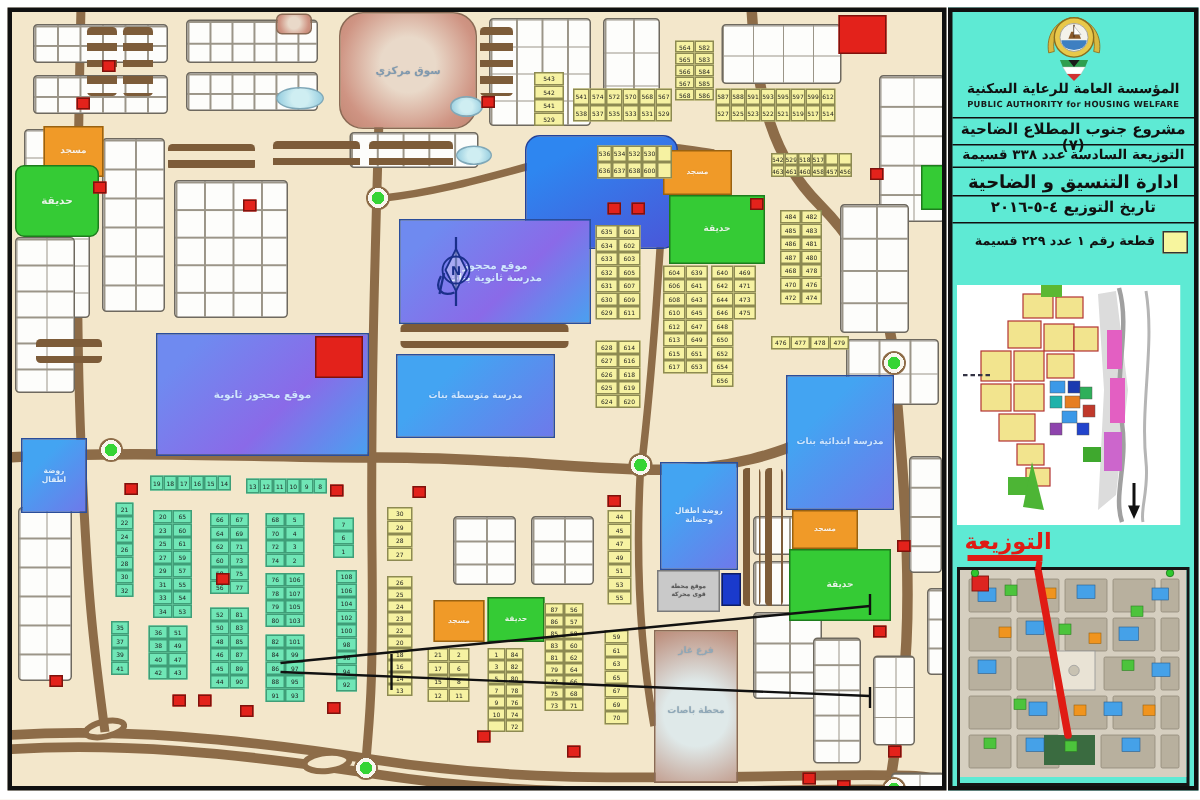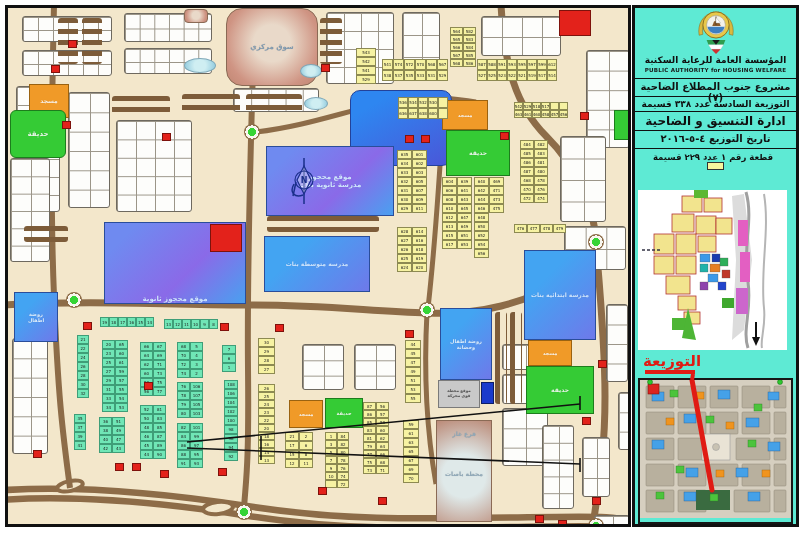--- a/index.html
+++ b/index.html
@@ -128,21 +128,21 @@
           <span class="flabel" style="font-size: 7px;">حديقة</span>
         </div>
         <div class="feat c-lake" style="left: 342px; top: 82px; width: 102px; height: 76px; border-radius: 10px;"></div>
         <div class="feat c-blueP" style="left: 258px; top: 138px; width: 128px; height: 70px;">
           <span class="flabel" style="font-size: 7px; color: rgb(207, 230, 255);">موقع محجوز
 مدرسة ثانوية بنات</span>
         </div>
         <div class="feat c-blue" style="left: 256px; top: 228px; width: 106px; height: 56px;">
           <span class="flabel" style="font-size: 6px; color: rgb(207, 230, 255);">مدرسة متوسطة بنات</span>
         </div>
-        <div class="feat c-blueP" style="left: 96px; top: 214px; width: 142px; height: 82px; align-items: flex-end;">
+        <div class="feat c-blueP" style="left: 96px; top: 214px; width: 142px; height: 82px;">
           <span class="flabel" style="font-size: 7px; color: rgb(207, 230, 255);">موقع محجوز ثانوية</span>
         </div>
         <div class="feat c-red" style="left: 202px; top: 216px; width: 32px; height: 28px;"></div>
         <div class="feat c-blue" style="left: 6px; top: 284px; width: 44px; height: 50px;">
           <span class="flabel" style="font-size: 5px; color: rgb(220, 238, 255);">روضة
 اطفال</span>
         </div>
         <div class="feat c-orange" style="left: 434px; top: 92px; width: 46px; height: 30px;">
           <span class="flabel" style="font-size: 5px;">مسجد</span>
         </div>
@@ -637,21 +637,21 @@
     <div class="sep" style="top:70px;"></div>
     <div class="abs ar prow0">مشروع جنوب المطلاع الضاحية (٧)</div>
     <div class="sep" style="top:88px;"></div>
     <div class="abs ar prow1">التوزيعة السادسة عدد ٣٣٨ قسيمة</div>
     <div class="sep" style="top:103px;"></div>
     <div class="abs ar prow2">ادارة التنسيق و الضاحية</div>
     <div class="sep" style="top:122px;"></div>
     <div class="abs ar prow3">تاريخ التوزيع ٤-٥-٢٠١٦</div>
     <div class="sep" style="top:140px;"></div>
 
-    <div class="legendrow" style="top:144px;flex-direction:column;">
+    <div class="legendrow" style="top:144px;">
       <span class="ltext">قطعة رقم ١ عدد ٢٢٩ قسيمة</span>
       <span class="swatch" style="background: rgb(247, 245, 158);"></span>
     </div>
 
     <div class="mm" style="top:182px;height:160px;">
       <svg width="149" height="160" viewBox="0 0 149 160">
         <rect width="149" height="160" fill="#ffffff"></rect>
         <polygon points="94,6 106,4 114,70 106,140 94,150 98,70" fill="#dcdcdc"></polygon>
         <path d="M108,2 C116,30 104,60 110,92 C114,120 104,140 110,158" stroke="#a0a0a0" stroke-width="3" fill="none"></path>
         <path d="M126,4 C132,40 122,80 126,118 C128,136 122,150 124,158" stroke="#b5b5b5" stroke-width="2" fill="none"></path>

